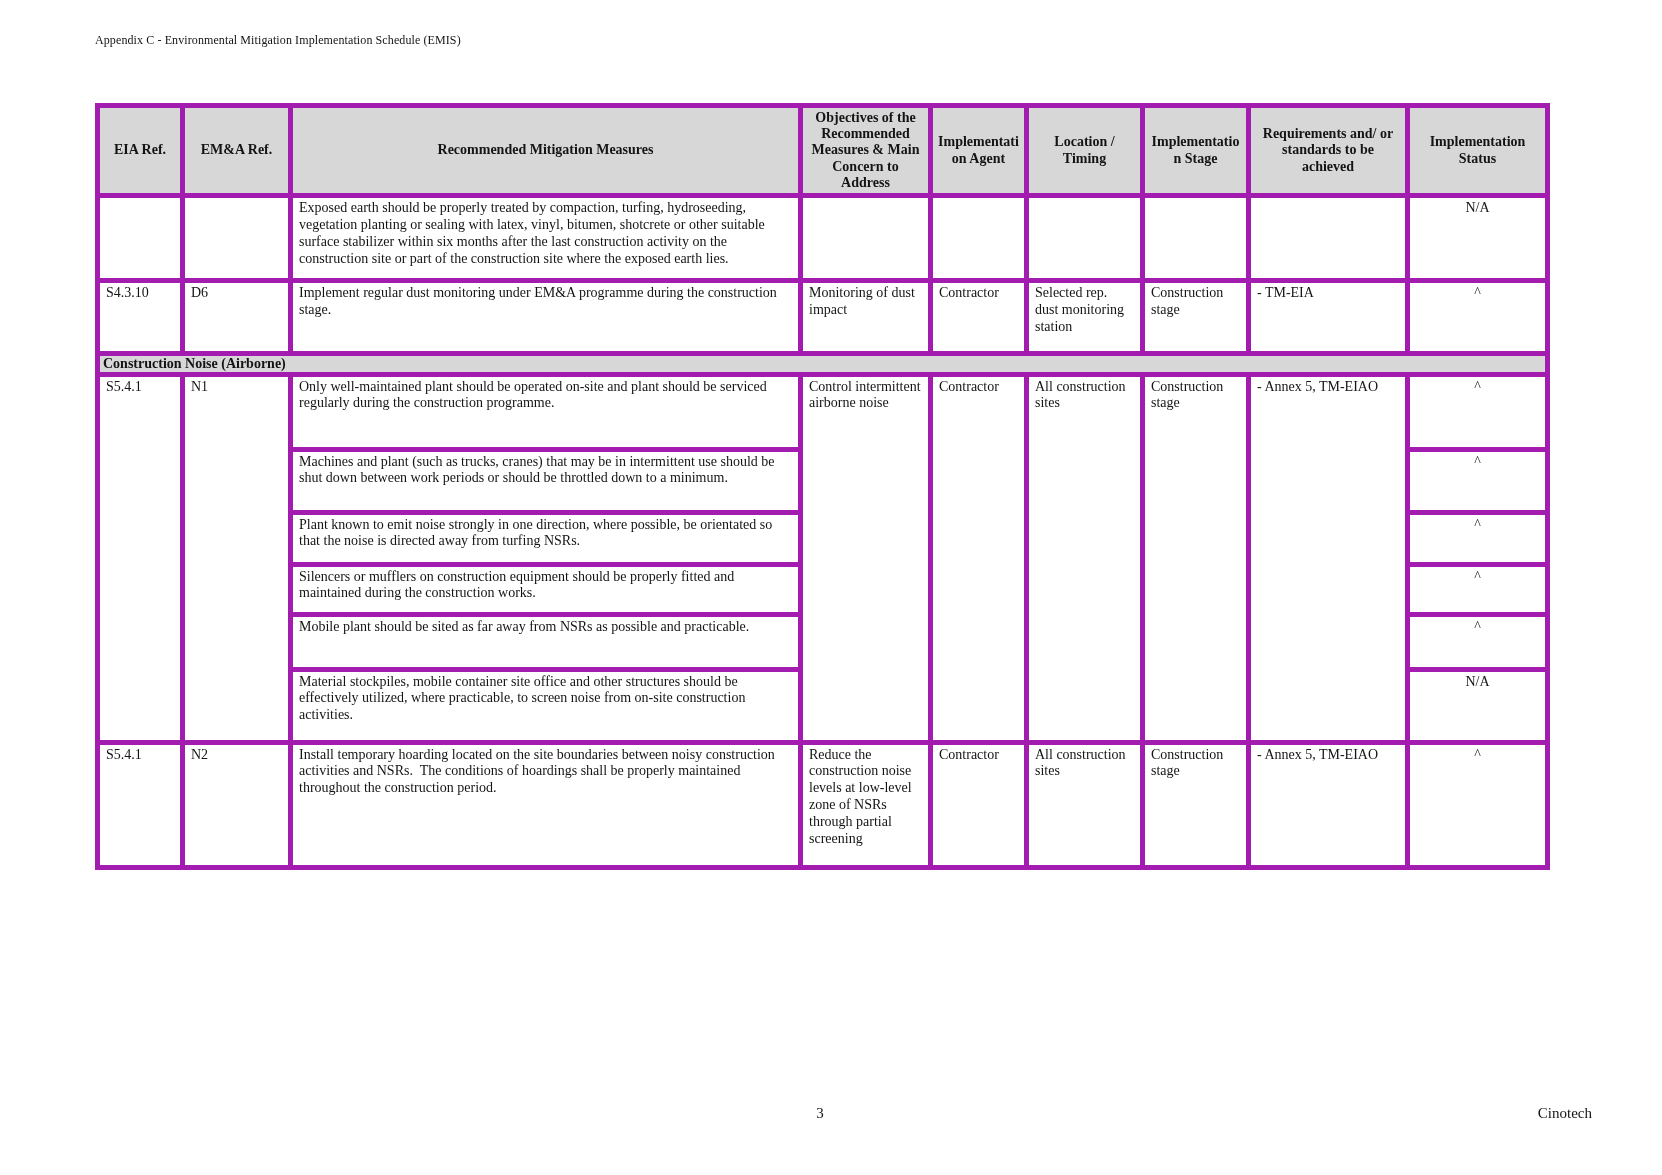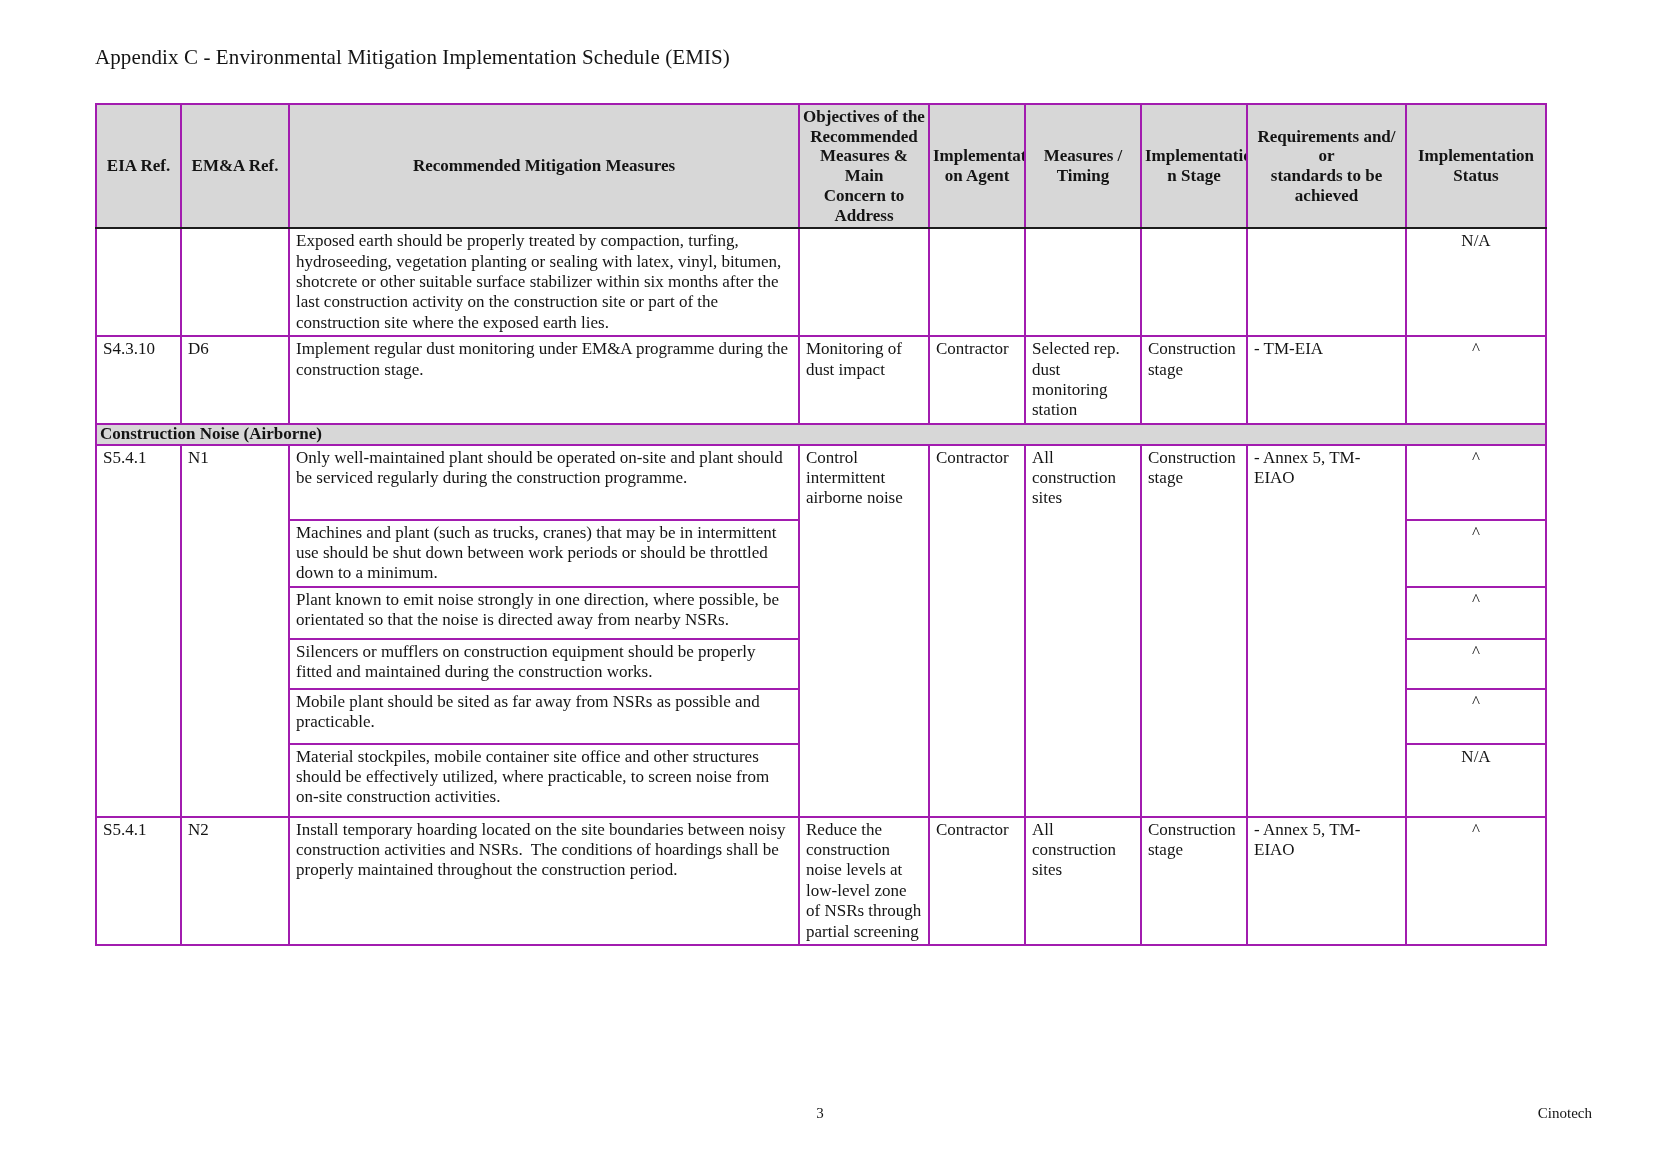--- a/index.html
+++ b/index.html
@@ -5,35 +5,35 @@
   html, body { margin: 0; padding: 0; }
   body {
     width: 1662px; height: 1175px;
     background: #ffffff;
     font-family: "Liberation Serif", serif;
     color: #141414;
   }
   .page { position: relative; width: 1662px; height: 1175px; background: #fff; overflow: hidden; }
 
   .doc-title {
-    position: absolute; left: 95px; top: 45px;
-    font-size: 21px; letter-spacing: 0.1px;
+    position: absolute; left: 95px; top: 33px;
+    font-size: 12px; letter-spacing: 0.1px;
   }
 
   table.emis {
     position: absolute; left: 95px; top: 103px;
     width: 1450px;
     border-collapse: collapse;
     table-layout: fixed;
     border: 2px solid #1c1c1c;
   }
   table.emis th, table.emis td {
-    border: 2px solid #a21caf;
+    border: 5px solid #a21caf;
     padding: 2px 6px;
-    font-size: 17px;
+    font-size: 14px;
     line-height: 1.2;
     vertical-align: top;
     overflow: hidden;
   }
   table.emis thead th {
     background: #d7d7d7;
     font-weight: bold;
     text-align: center;
     vertical-align: middle;
     white-space: pre-line;
@@ -85,21 +85,21 @@
         <th>EIA Ref.</th>
         <th>EM&amp;A Ref.</th>
         <th>Recommended Mitigation Measures</th>
         <th>Objectives of the
 Recommended
 Measures &amp; Main
 Concern to
 Address</th>
         <th>Implementati
 on Agent</th>
-        <th>Measures /
+        <th>Location /
 Timing</th>
         <th>Implementatio
 n Stage</th>
         <th>Requirements and/ or
 standards to be
 achieved</th>
         <th>Implementation
 Status</th>
       </tr>
     </thead>
@@ -142,21 +142,21 @@
         <td class="center" rowspan="6">All construction sites</td>
         <td class="center" rowspan="6">Construction stage</td>
         <td rowspan="6">- Annex 5, TM-EIAO</td>
         <td class="status">^</td>
       </tr>
       <tr style="height:63px">
         <td class="pre">Machines and plant (such as trucks, cranes) that may be in intermittent use should be shut down between work periods or should be throttled down to a minimum.</td>
         <td class="status">^</td>
       </tr>
       <tr style="height:52px">
-        <td class="pre">Plant known to emit noise strongly in one direction, where possible, be orientated so that the noise is directed away from nearby NSRs.</td>
+        <td class="pre">Plant known to emit noise strongly in one direction, where possible, be orientated so that the noise is directed away from turfing NSRs.</td>
         <td class="status">^</td>
       </tr>
       <tr style="height:50px">
         <td class="pre">Silencers or mufflers on construction equipment should be properly fitted and maintained during the construction works.</td>
         <td class="status">^</td>
       </tr>
       <tr style="height:55px">
         <td class="pre">Mobile plant should be sited as far away from NSRs as possible and practicable.</td>
         <td class="status">^</td>
       </tr>

